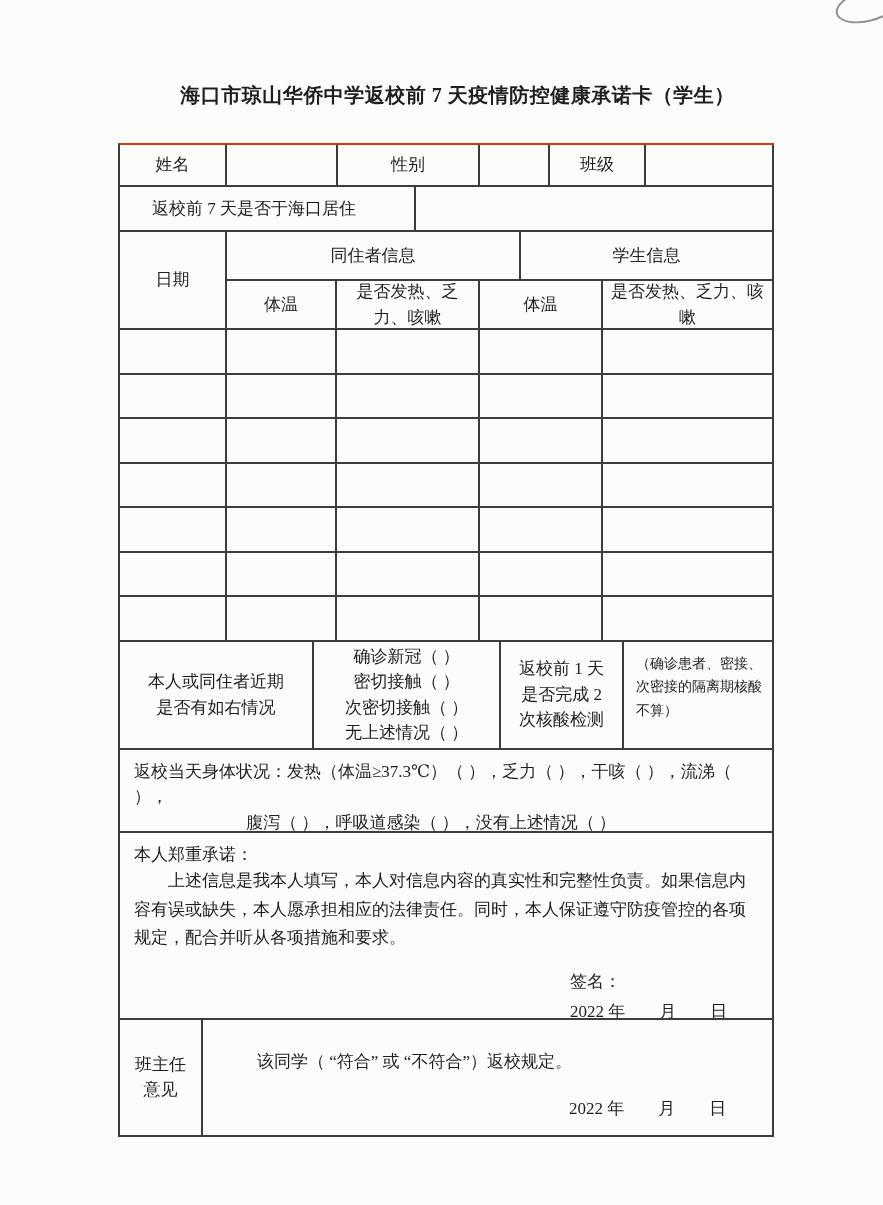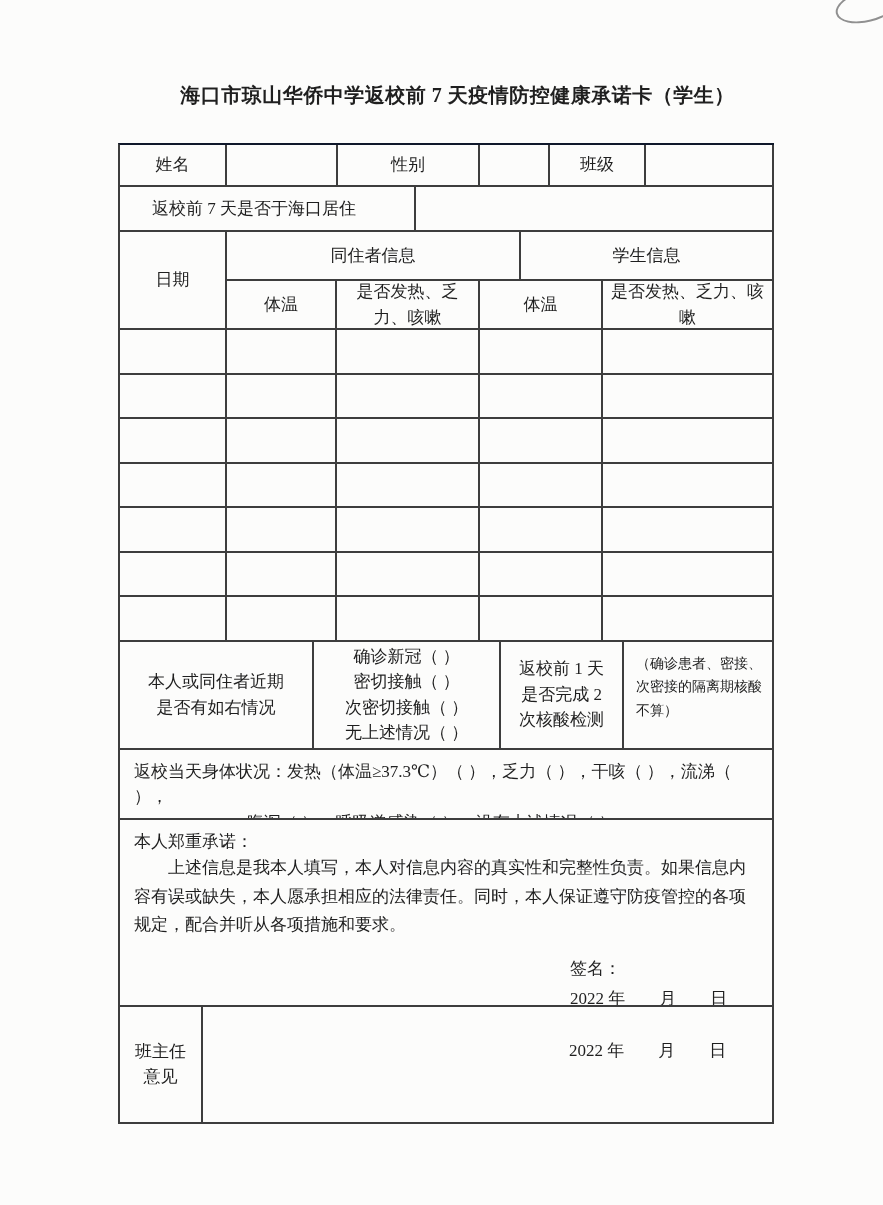--- a/index.html
+++ b/index.html
@@ -21,41 +21,41 @@
     background:transparent;
   }
   .doc-title {
     position:absolute; top:82px; left:16px; width:100%;
     text-align:center;
     font-size:20px; font-weight:bold;
     letter-spacing:0.5px;
   }
   .form-table {
     position:absolute; left:118px; top:143px; width:654px;
-    border-top:2px solid #0f172a;
+    border-top:2px solid #c2410c;
     border-left:2px solid #3d3d3d;
     font-size:17px;
   }
   .row { display:flex; }
   .cell {
     box-sizing:border-box;
     border-right:2px solid #3d3d3d;
     border-bottom:2px solid #3d3d3d;
     display:flex; flex-direction:column;
     align-items:center; justify-content:center;
     text-align:center;
     line-height:1.5;
     overflow:hidden;
   }
   .cell.grow { flex:1; }
   .cell.left { align-items:flex-start; text-align:left; }
   .col { display:flex; flex-direction:column; flex:1; }
   .h42 { height:42px; } .h45 { height:45px; } .h49 { height:49px; }
   .h98 { height:98px; } .h44 { height:44.5px; } .h108 { height:108px; }
-  .h70 { height:70px; } .h187 { height:187px; } .h117 { height:117px; }
+  .h70 { height:83px; } .h187 { height:187px; } .h117 { height:117px; }
   .note-cell {
     font-size:14px;
     padding:10px 10px 0 12px;
     line-height:1.7;
     text-align:left;
     align-items:flex-start; justify-content:flex-start;
   }
   .block-cell {
     display:block;
     text-align:left;
@@ -200,18 +200,19 @@
         </div>
       </div>
     </div>
 
     <div class="row h117">
       <div class="cell" style="width:83px">
         <span>班主任</span>
         <span>意见</span>
       </div>
       <div class="cell grow block-cell">
+        <div class="teacher-content">该同学（ “符合” 或 “不符合”）返校规定。</div>
         <div class="teacher-date">2022 年　　月　　日</div>
       </div>
     </div>
 
   </div>
 </div>
 
 </body></html>

